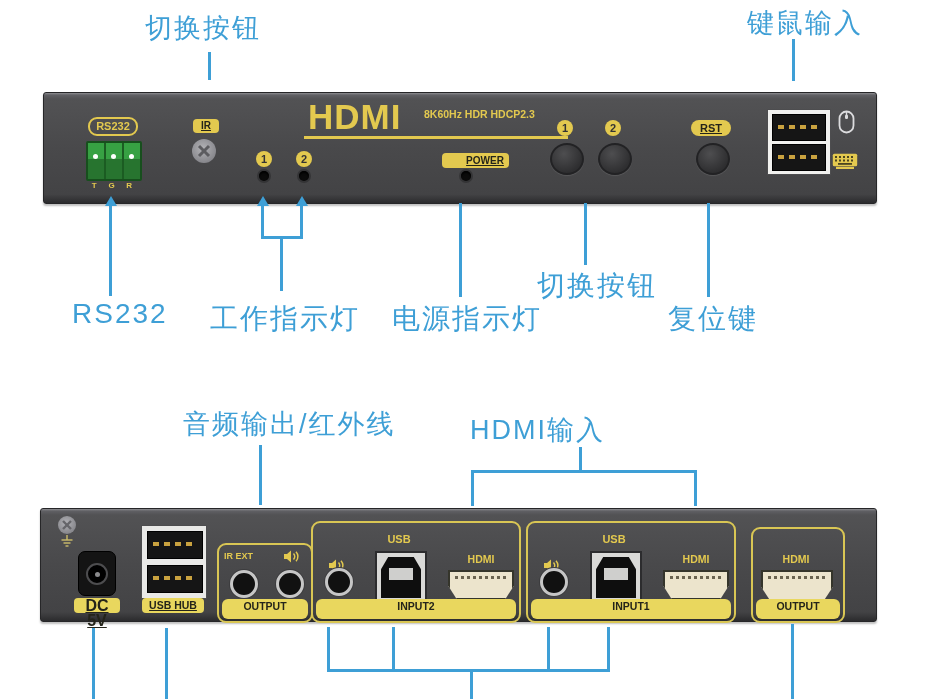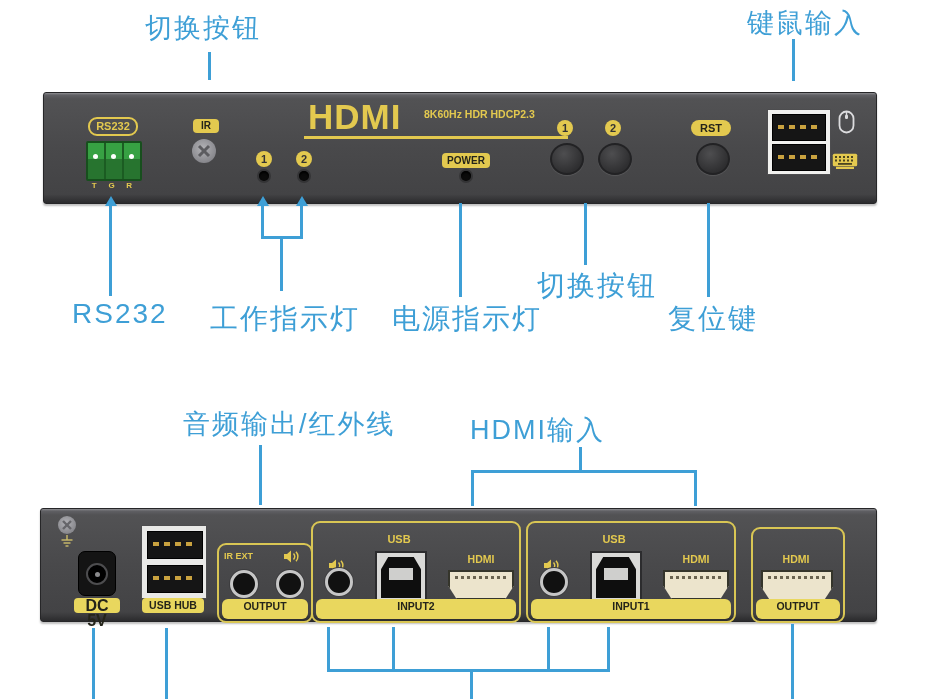--- a/index.html
+++ b/index.html
@@ -21,21 +21,21 @@
 
   
   .device{position:absolute;border-radius:3px;border:1px solid #262628;
     background:linear-gradient(180deg,#8d8d91 0px,#606064 2px,#525254 6px,#49494b 50%,#434345 92%,#2b2b2d 100%);
     box-shadow:0 2px 2px rgba(0,0,0,0.25);}
 
   
   .ylabel-outline{position:absolute;border:2px solid var(--yellow);color:var(--yellow);
     border-radius:9px;font-weight:bold;text-align:center;}
   .ylabel-fill{position:absolute;background:var(--yellow);color:var(--ink);
-    border-radius:4px;font-weight:bold;text-align:center;}
+    border-radius:4px;font-weight:bold;text-align:center;text-decoration:underline;}
   .ytext{position:absolute;color:var(--yellow);font-weight:bold;white-space:nowrap;}
 
   
   .terminal{position:absolute;background:#2c8a36;border:2px solid #174f1d;border-radius:2px;display:flex;}
   .terminal .cell{flex:1;border-right:2px solid #1b5c22;position:relative;background:linear-gradient(180deg,#37a143 0 45%,#27742f 45% 100%);}
   .terminal .cell:last-child{border-right:none;}
   .terminal .dot{position:absolute;left:50%;top:35%;width:5px;height:5px;margin:-2px 0 0 -3px;border-radius:50%;background:#fff;}
   .numcircle{position:absolute;width:16px;height:16px;border-radius:50%;background:var(--yellow);
     color:#333;font-size:11px;font-weight:bold;text-align:center;line-height:16px;}
   .led{position:absolute;width:10px;height:10px;border-radius:50%;background:#0b0b0b;
@@ -110,21 +110,21 @@
 
     <div class="numcircle" style="left:212px;top:58px;">1</div>
     <div class="led" style="left:215px;top:78px;"></div>
     <div class="numcircle" style="left:252px;top:58px;">2</div>
     <div class="led" style="left:255px;top:78px;"></div>
 
     <div class="ytext" style="left:264px;top:4px;font-size:35px;letter-spacing:1px;">HDMI</div>
     <div class="ytext" style="left:372px;top:15px;font-size:10.5px;padding-left:8px;">8K60Hz HDR HDCP2.3</div>
     <div style="position:absolute;left:260px;top:43px;width:264px;height:3px;background:var(--yellow);"></div>
 
-    <div class="ylabel-fill" style="left:398px;top:60px;width:48px;height:15px;font-size:10px;line-height:15px;">POWER</div>
+    <div class="ylabel-fill" style="left:398px;top:60px;width:48px;height:15px;font-size:10px;line-height:15px;padding-left:19px;">POWER</div>
     <div class="led" style="left:417px;top:78px;"></div>
 
     <div class="numcircle" style="left:513px;top:27px;">1</div>
     <div class="pushbtn" style="left:506px;top:50px;"></div>
     <div class="numcircle" style="left:561px;top:27px;">2</div>
     <div class="pushbtn" style="left:554px;top:50px;"></div>
 
     <div class="ylabel-fill" style="left:647px;top:27px;width:40px;height:16px;font-size:11px;line-height:16px;border-radius:8px;">RST</div>
     <div class="pushbtn" style="left:652px;top:50px;"></div>
 

